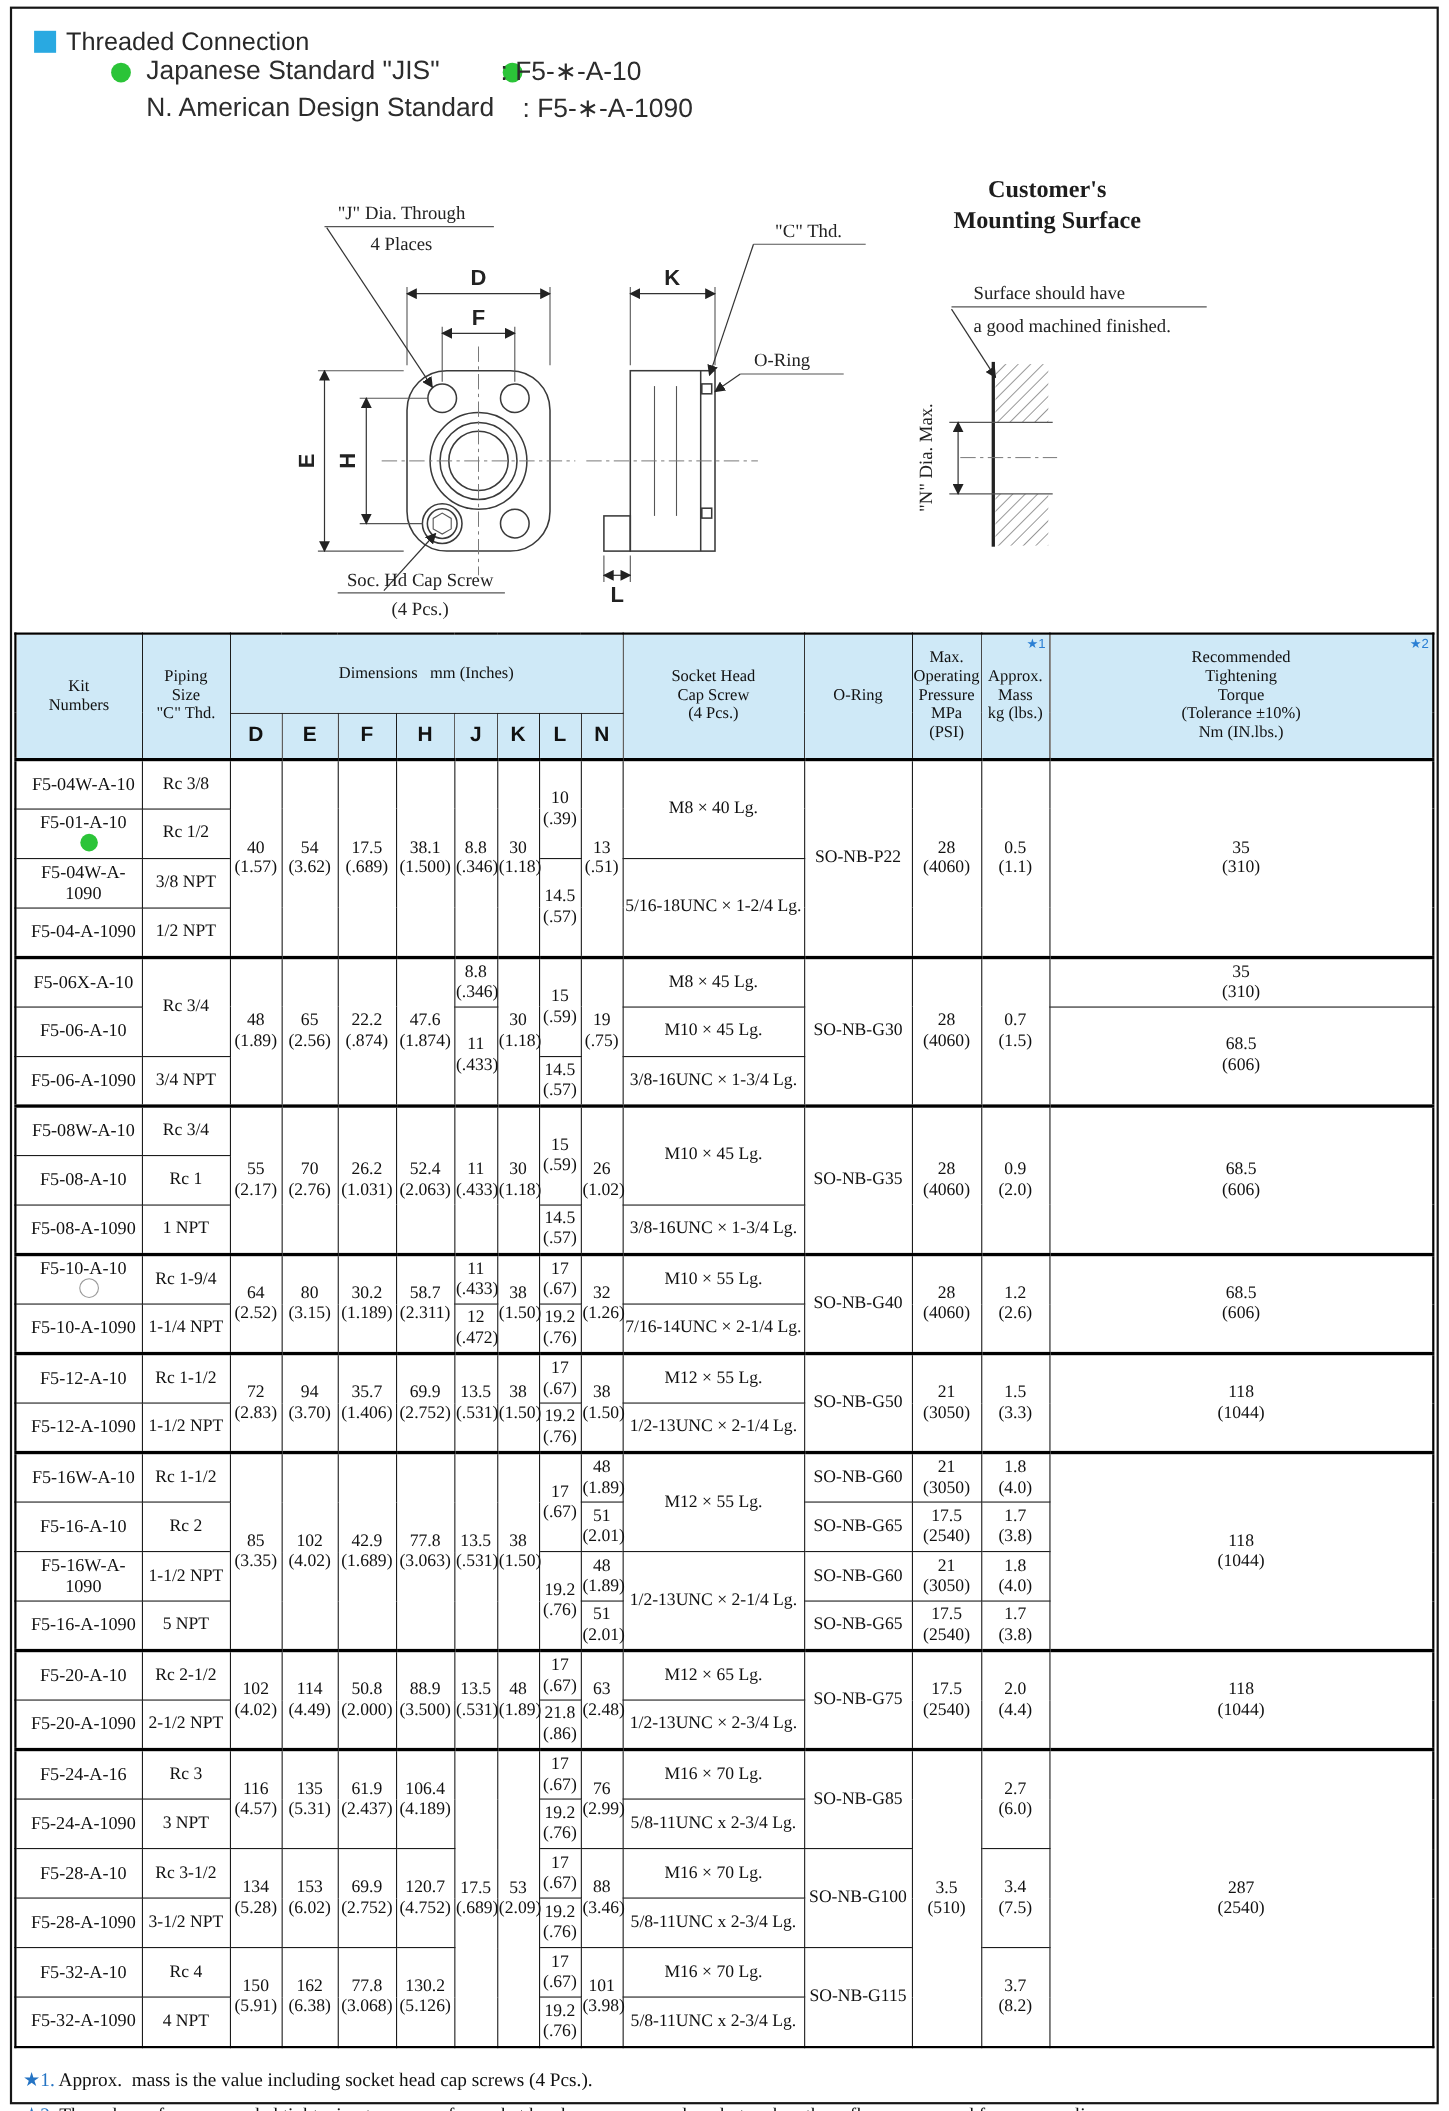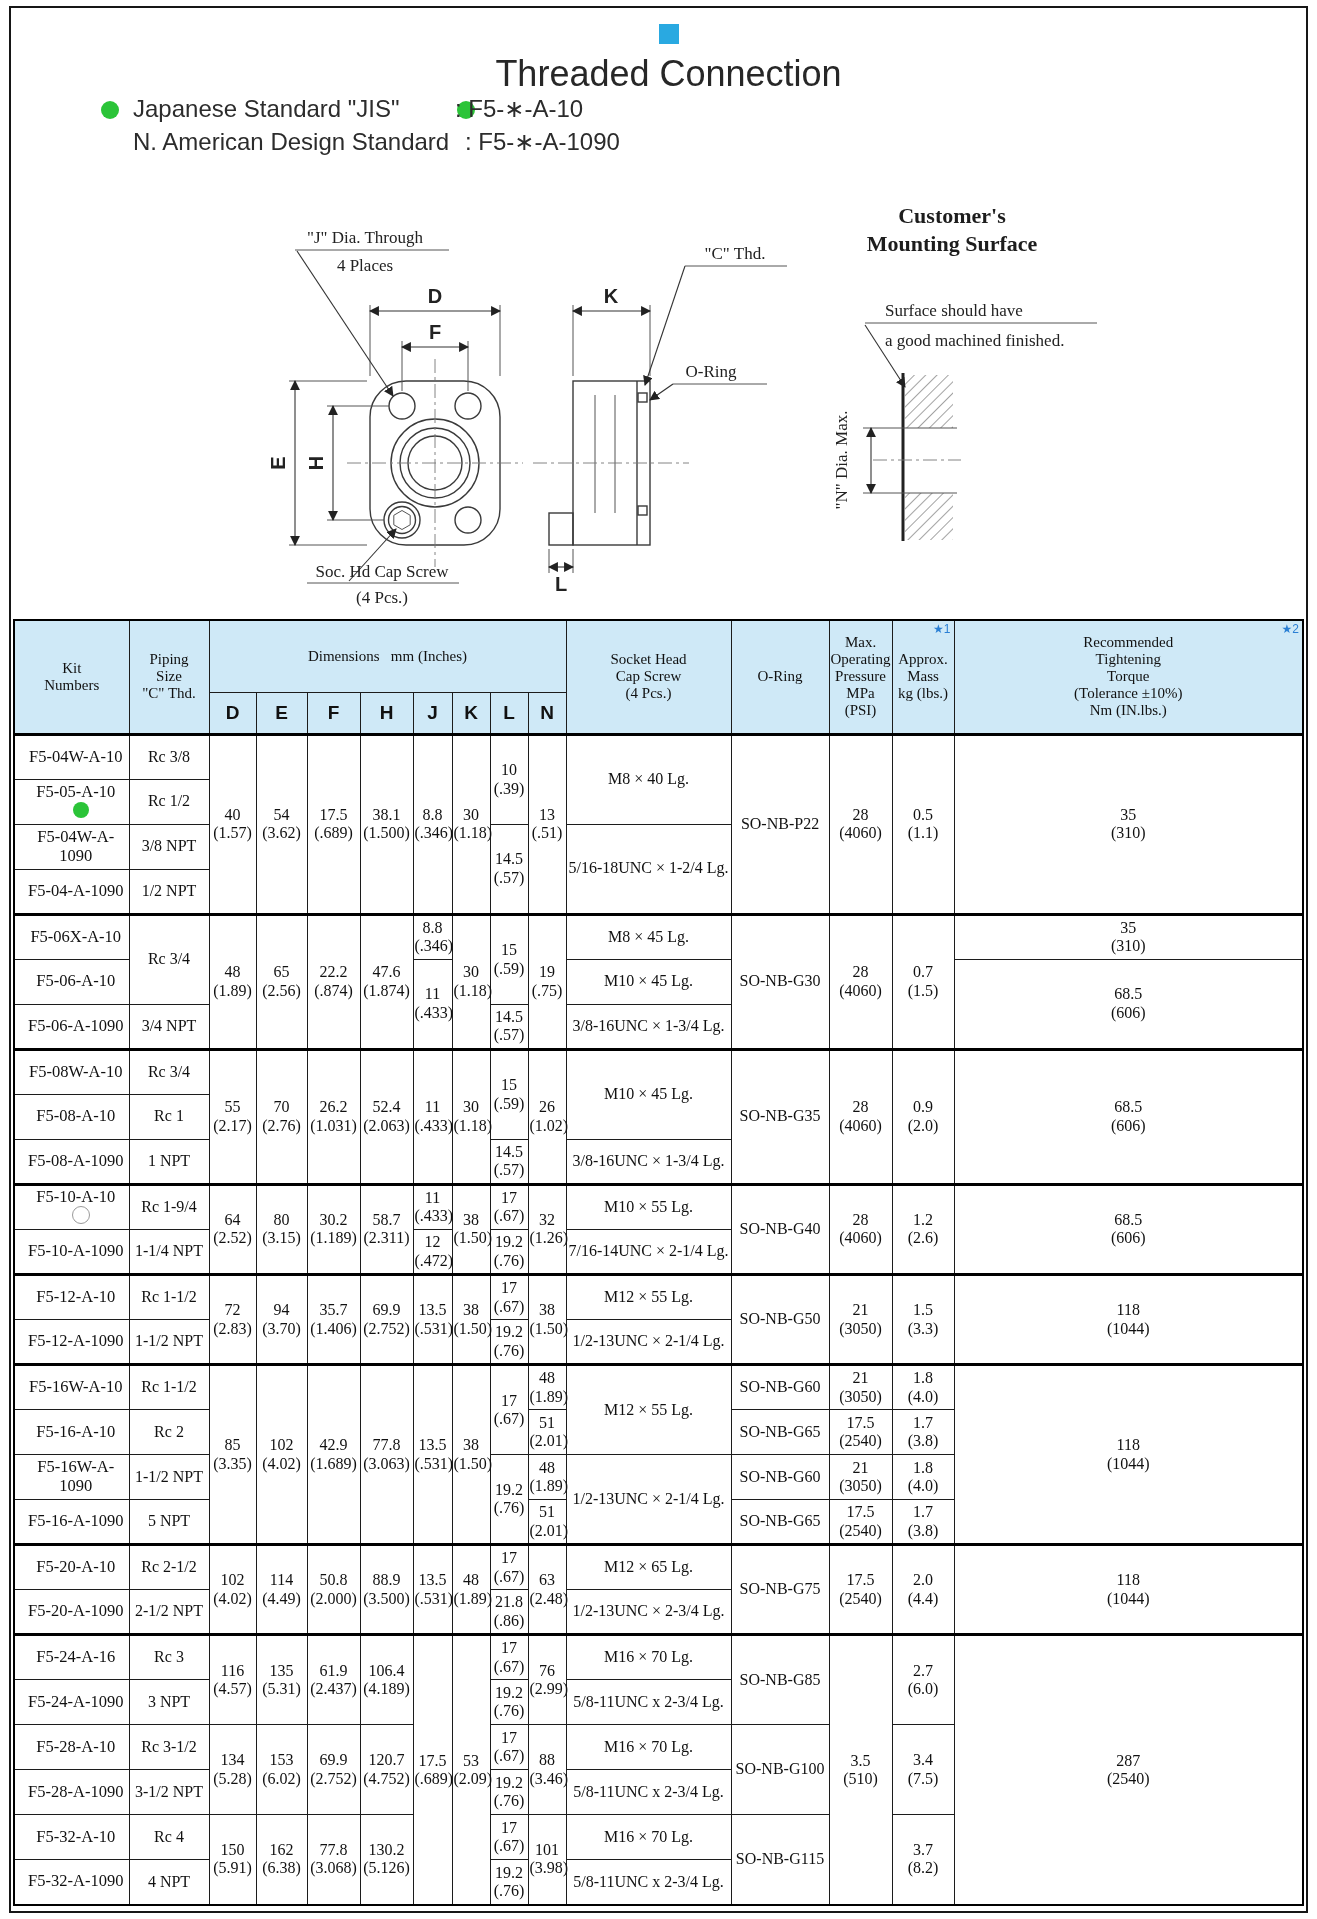--- a/index.html
+++ b/index.html
@@ -2,27 +2,27 @@
 <html><head>
 <meta charset="utf-8">
 <style>
   html,body{margin:0;padding:0;}
   body{width:1317px;height:1919px;background:#fff;position:relative;overflow:hidden;
        font-family:"Liberation Serif",serif;color:#111;}
   .page{position:absolute;left:9px;top:6px;width:1295px;height:1903px;border:2px solid #161616;background:#fff;}
 
   
   .title-row{display:flex;align-items:center;gap:9px;margin:16px 0 0 20px;
-             font-family:"Liberation Sans",sans-serif;font-size:36px;color:#272727;flex-direction:column;}
+             font-family:"Liberation Sans",sans-serif;font-size:23px;color:#272727;}
   .title-square{width:20px;height:20px;background:#29a9e1;flex:0 0 auto;}
   .std-line{position:relative;height:33px;font-family:"Liberation Sans",sans-serif;font-size:24px;color:#2c2c2c;}
   .std-line .dot{position:absolute;width:18px;height:18px;border-radius:50%;background:#2bc438;top:6px;}
   .std-line .lbl{position:absolute;left:122px;top:0;}
   .std-line .code{position:absolute;left:444px;top:0;}
-  .std-line .code2{position:absolute;left:454px;top:0;text-align:center;}
+  .std-line .code2{position:absolute;left:464px;top:0;text-align:center;}
   #std1 .dot.d1{left:90px;} #std1 .dot.d2{left:446px;}
 
   
   svg.diagram{display:block;margin:2px 0 0 6px;}
   .ln{stroke:#3a3a3a;stroke-width:1.4;fill:none;}
   .thin{stroke:#555;stroke-width:1;fill:none;}
   .cl{stroke:#777;stroke-width:0.9;fill:none;stroke-dasharray:14 4 3 4;}
   .dimln{stroke:#333;stroke-width:1.1;fill:none;}
   .an{font-family:"Liberation Serif",serif;font-size:17px;fill:#222;}
   .dimtxt{font-family:"Liberation Sans",sans-serif;font-size:20px;font-weight:bold;fill:#222;}
@@ -266,21 +266,21 @@
         <td rowspan="2">M8 × 40 Lg.</td>
         <td rowspan="4">SO-NB-P22</td>
         <td rowspan="4">28
 (4060)</td>
         <td rowspan="4">0.5
 (1.1)</td>
         <td rowspan="4">35
 (310)</td>
       </tr>
       <tr>
-        <td class="k"><span>F5-05-A-10</span><span class="dotm g"></span></td>
+        <td class="k"><span>F5-01-A-10</span><span class="dotm g"></span></td>
         <td>Rc 1/2</td>
       </tr>
       <tr>
         <td class="k">F5-04W-A-1090</td>
         <td>3/8 NPT</td>
         <td rowspan="2">14.5
 (.57)</td>
         <td rowspan="2">5/16-18UNC × 1-2/4 Lg.</td>
       </tr>
       <tr>

